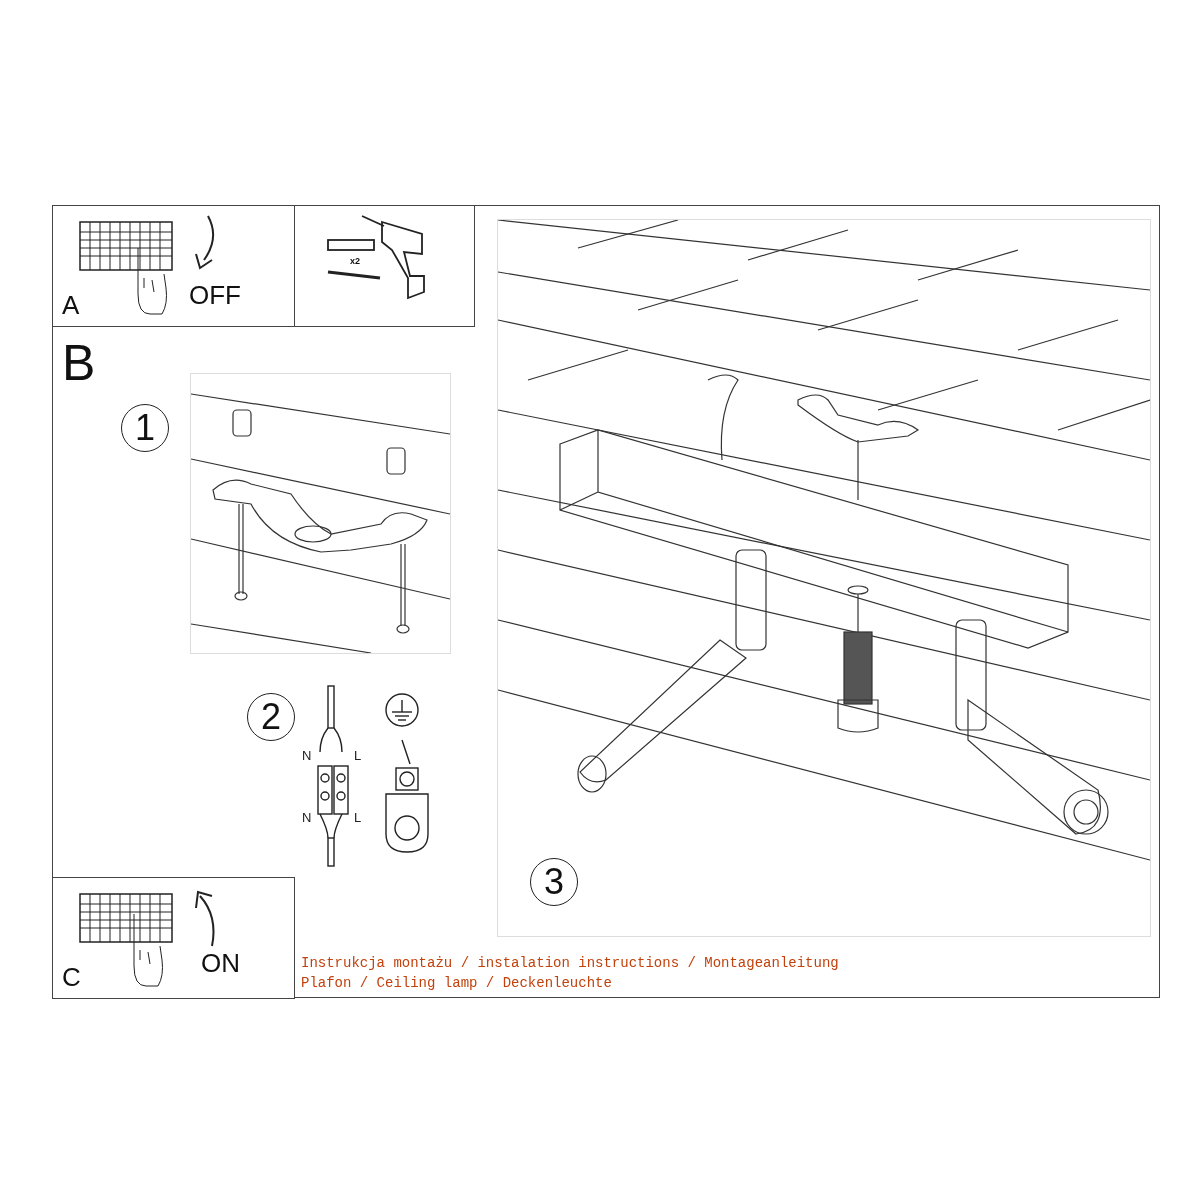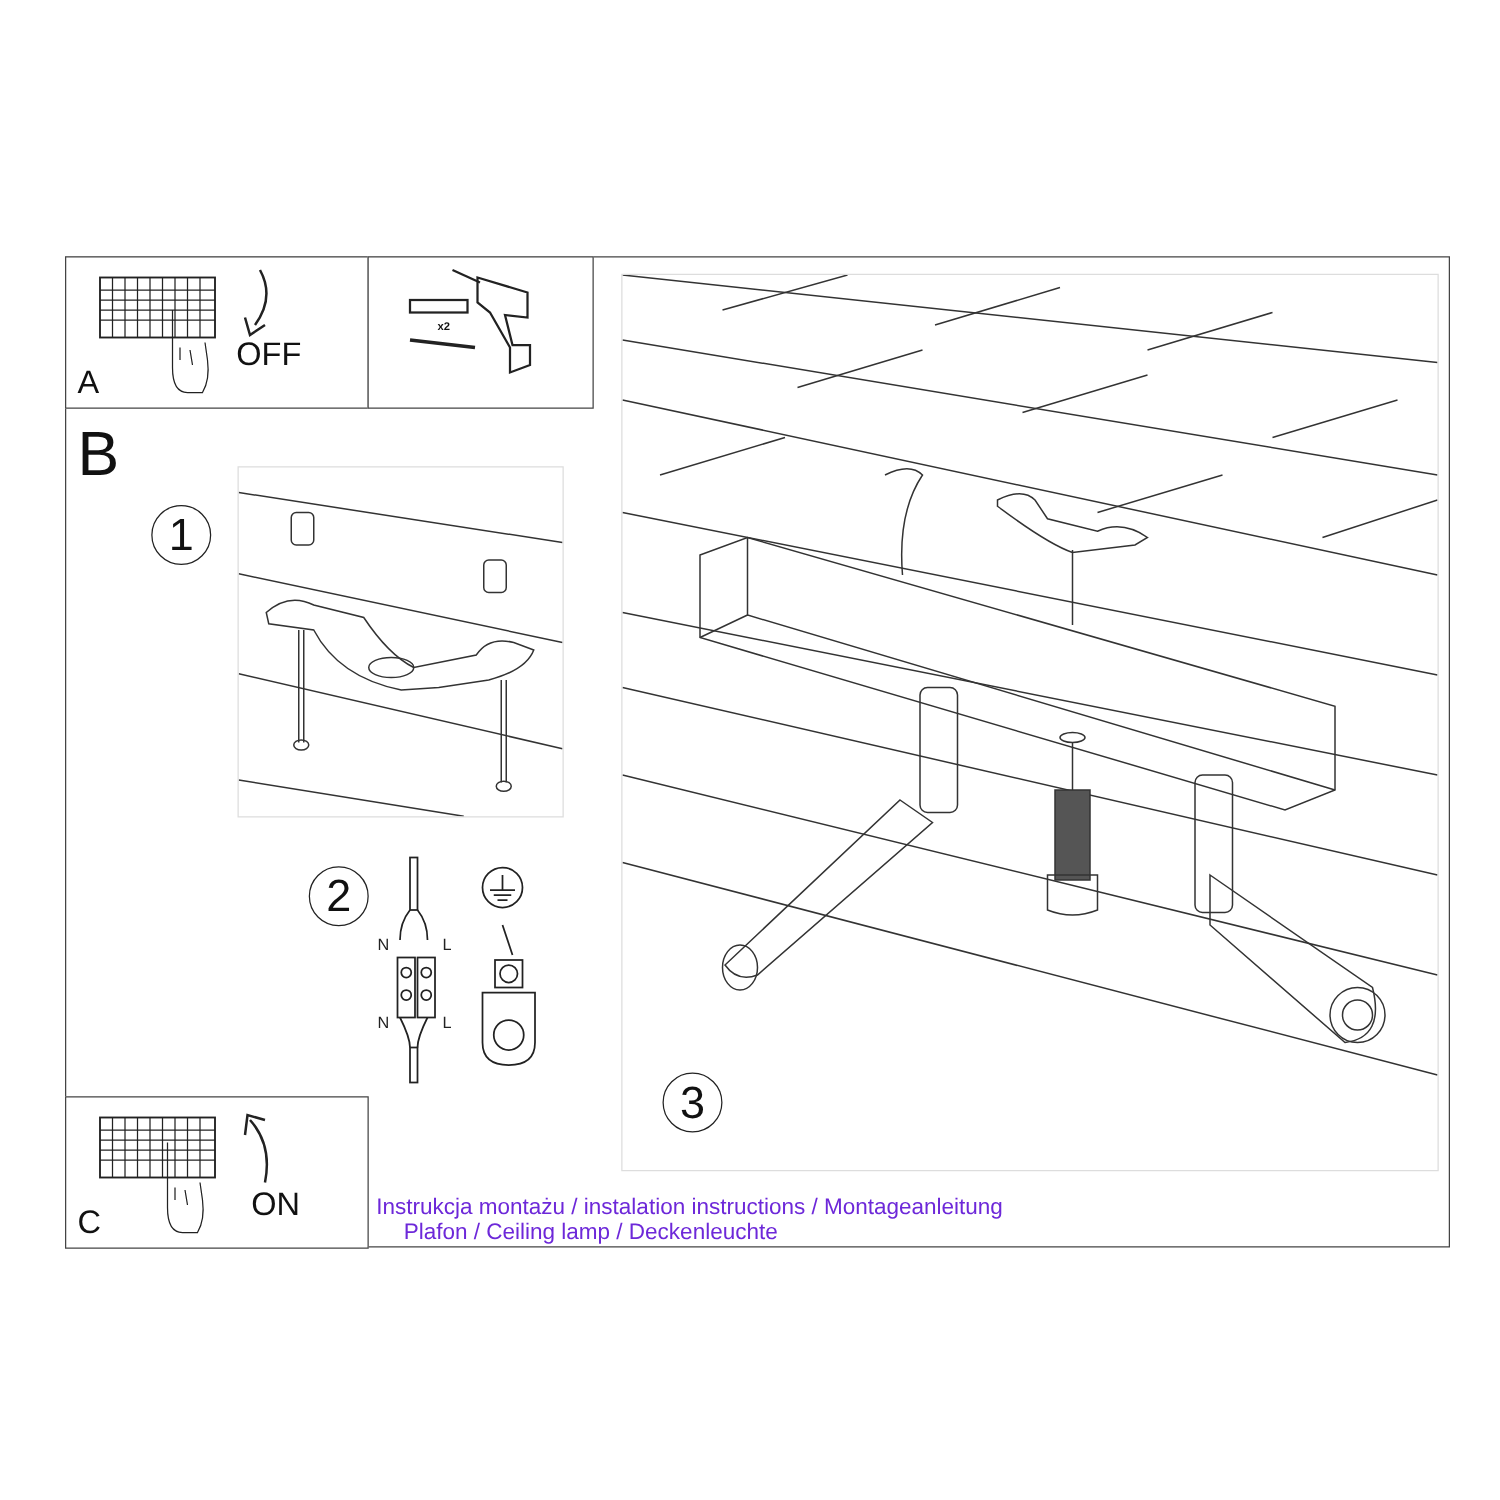--- a/index.html
+++ b/index.html
@@ -2,21 +2,21 @@
 <html><head>
 <meta charset="utf-8">
 <style>
   html,body{margin:0;padding:0;background:#fff;}
   body{width:1200px;height:1200px;position:relative;overflow:hidden;font-family:"Liberation Sans",sans-serif;color:#111;}
   .frame{position:absolute;left:52px;top:205px;width:1108px;height:793px;border:1.5px solid #444;box-sizing:border-box;}
   .box{position:absolute;border:1.5px solid #444;box-sizing:border-box;background:#fff;}
   .big{position:absolute;font-size:26px;color:#111;}
   .huge{position:absolute;font-size:50px;color:#111;}
   .num{position:absolute;width:48px;height:48px;border:1.5px solid #222;border-radius:50%;box-sizing:border-box;text-align:center;line-height:46px;font-size:36px;}
-  .caption{position:absolute;left:301px;font-size:18px;color:#6d28d9;}
+  .caption{position:absolute;left:301px;font-size:14px;color:#c2410c;font-family:Liberation Mono, monospace;}
   svg{position:absolute;}
 </style>
 </head>
 <body>
 
 <div class="frame"></div>
 
 <div class="box" style="left:52px;top:205px;width:243px;height:122px;"></div>
 <div class="box" style="left:294px;top:205px;width:181px;height:122px;"></div>
 <svg style="left:78px;top:218px" width="100" height="100" viewBox="0 0 100 100">
@@ -34,21 +34,21 @@
       <line x1="62" y1="4" x2="62" y2="52"></line>
     <line x1="72" y1="4" x2="72" y2="52"></line>
       <line x1="82" y1="4" x2="82" y2="52"></line>
     <path d="M60 30 L60 76 Q60 96 72 96 L84 96 Q90 86 88 70 L86 56 M66 60 L66 70 M74 62 L76 74"></path>
   </g>
 </svg>
 <svg style="left:188px;top:214px" width="40" height="60" viewBox="0 0 40 60">
   <path d="M20 2 Q32 24 16 46" fill="none" stroke="#222" stroke-width="2"></path>
   <path d="M8 40 L12 54 L24 46" fill="none" stroke="#222" stroke-width="2"></path>
 </svg>
-<div class="big" style="left:189px;top:268px;">OFF</div>
+<div class="big" style="left:189px;top:280px;">OFF</div>
 <div class="big" style="left:62px;top:290px;">A</div>
 
 <svg style="left:322px;top:212px" width="140" height="100" viewBox="0 0 140 100">
   <g stroke="#222" stroke-width="1.8" fill="none">
     <rect x="6" y="28" width="46" height="10"></rect>
     <line x1="6" y1="60" x2="58" y2="66" stroke-width="3"></line>
     <line x1="40" y1="4" x2="62" y2="14"></line>
     <path d="M60 10 L100 22 L100 42 L82 40 L88 64 L102 64 L102 80 L86 86 L86 66 L70 38 L60 30 Z"></path>
   </g>
   <text x="28" y="52" font-size="9" font-family="Liberation Sans, sans-serif" font-weight="bold" fill="#111">x2</text>
@@ -166,13 +166,13 @@
   </g>
 </svg>
 <svg style="left:190px;top:886px" width="40" height="62" viewBox="0 0 40 62">
   <path d="M22 60 Q28 30 10 10" fill="none" stroke="#222" stroke-width="2"></path>
   <path d="M6 22 L8 6 L22 10" fill="none" stroke="#222" stroke-width="2"></path>
 </svg>
 <div class="big" style="left:189px;top:948px;margin-left:12px;">ON</div>
 <div class="big" style="left:62px;top:962px;">C</div>
 
 <div class="caption" style="top:955px;">Instrukcja montażu / instalation instructions / Montageanleitung</div>
-<div class="caption" style="top:975px;margin-left:22px;">Plafon / Ceiling lamp / Deckenleuchte</div>
+<div class="caption" style="top:975px;">Plafon / Ceiling lamp / Deckenleuchte</div>
 
 </body></html>

